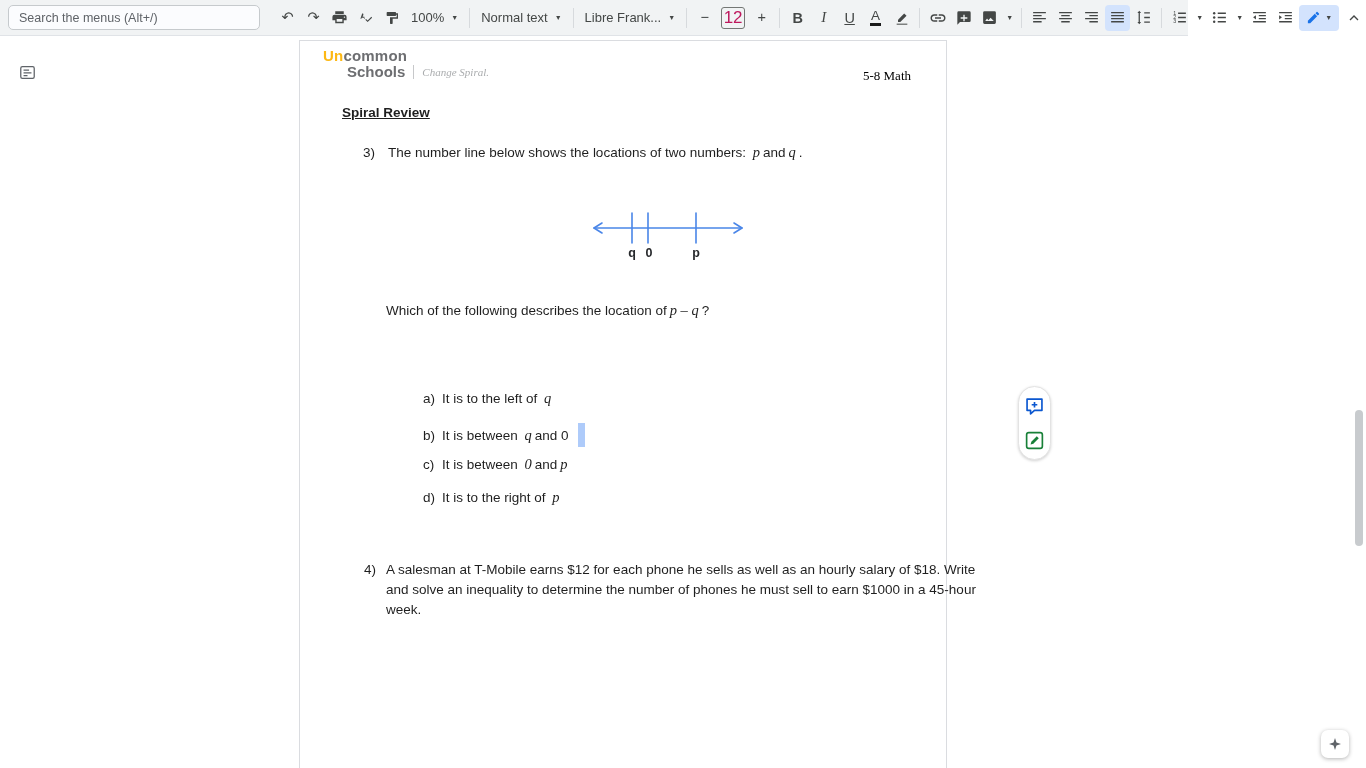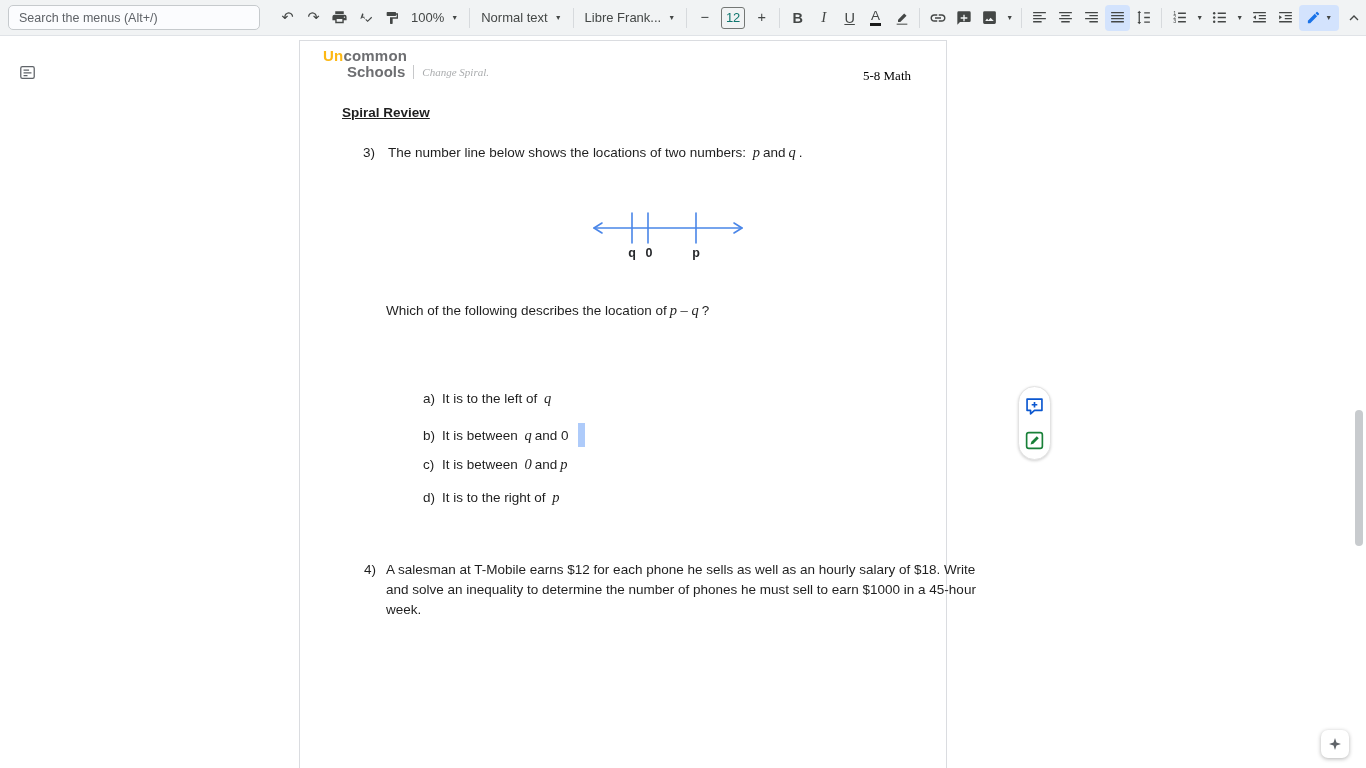--- a/index.html
+++ b/index.html
@@ -1,40 +1,40 @@
 <!DOCTYPE html>
 <html><head>
 <meta charset="utf-8">
 <style>
   * { box-sizing: border-box; margin: 0; padding: 0; }
   html,body { width:1366px; height:768px; overflow:hidden; }
   body { font-family:"Liberation Sans",sans-serif; background:#ffffff; position:relative; color:#1f1f1f; }
 
   
-  .toolbar { position:absolute; top:0; left:0; width:1366px; height:36px; background:#f1f3f4;
+  .toolbar { position:absolute; top:0; left:0; width:1188px; height:36px; background:#f1f3f4;
              border-bottom:1px solid #e0e3e7; display:flex; align-items:center; padding:0 8px; gap:1px; z-index:10; }
   .search-input { width:252px; height:25px; border:1px solid #c6cacd; border-radius:5px; background:#fbfcfe;
                   padding:0 10px; font-size:12.5px; color:#5f6368; outline:none; margin-right:14px;
                   font-family:"Liberation Sans",sans-serif; flex-shrink:0; }
   .search-input::placeholder { color:#5f6368; }
   .tbtn { min-width:25px; height:26px; border-radius:4px; display:flex; align-items:center; justify-content:center;
           color:#444746; font-size:14.5px; flex-shrink:0; cursor:default; }
   .tbtn svg { display:block; }
   .glyph { line-height:1; }
   .sep { width:1px; height:20px; background:#d7dadd; margin:0 4px; flex-shrink:0; }
   .tdrop { display:flex; align-items:center; height:26px; padding:0 6px; border-radius:4px; color:#444746;
            font-size:13px; gap:7px; flex-shrink:0; white-space:nowrap; }
   .caret { font-size:7px; color:#444746; line-height:1; }
   .active { background:#d3e3fd; }
   .bold-btn { font-weight:bold; }
   .italic-btn { font-style:italic; font-family:"Liberation Serif",serif; font-size:15px; }
   .underline-btn { text-decoration:underline; }
   .color-a { border-bottom:3px solid #1b1b1b; line-height:1.05; padding:0 1px; font-size:13.5px; }
   .size-box { width:24px; height:22px; border:1px solid #747775; border-radius:3px; display:flex; align-items:center;
-              justify-content:center; font-size:13px; color:#0f766e; margin:0 3px; flex-shrink:0; }
+              justify-content:center; font-size:17px; color:#be185d; margin:0 3px; flex-shrink:0; }
   .pen-pill { display:flex; align-items:center; gap:4px; padding:0 7px; height:26px; border-radius:4px;
               background:#d3e3fd; flex-shrink:0; }
   .spacer { flex:1; min-width:0; }
 
   
   .outline-btn { position:absolute; left:16px; top:61px; width:22px; height:22px; display:flex; align-items:center;
                  justify-content:center; }
   .page { position:absolute; left:299px; top:40px; width:648px; height:728px; background:#ffffff;
           border:1px solid #dadce0; border-bottom:none; }
 

